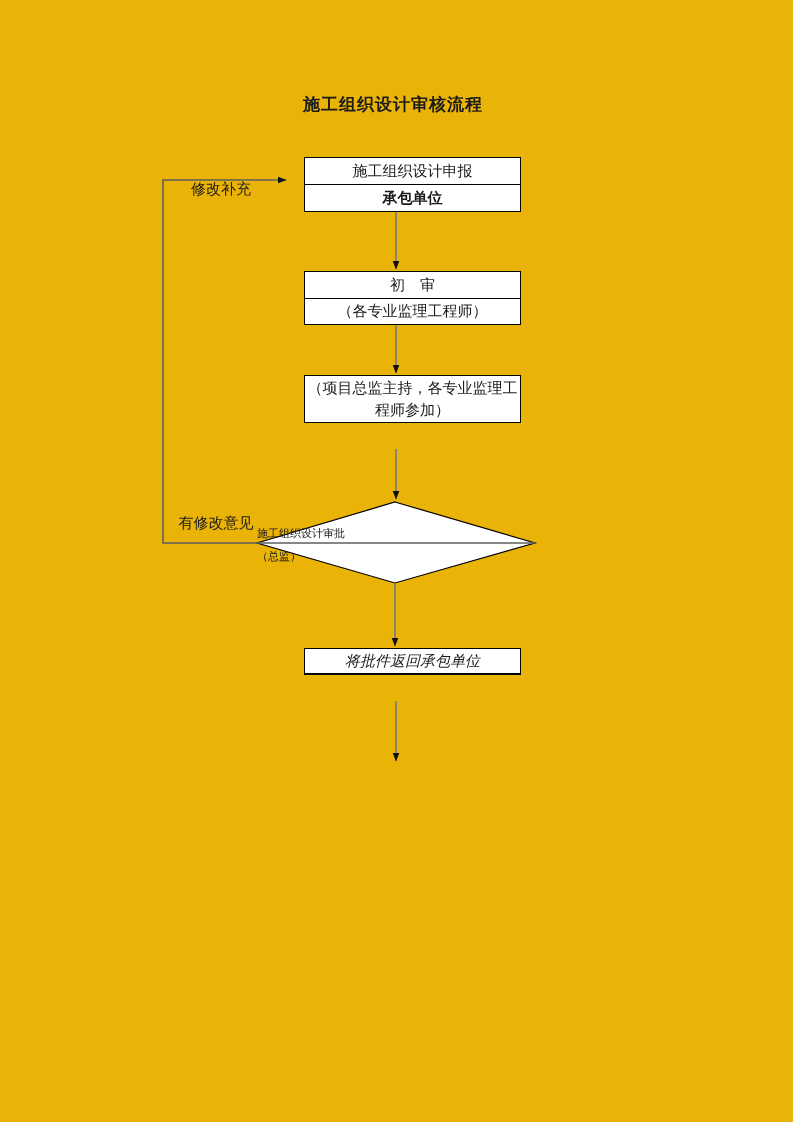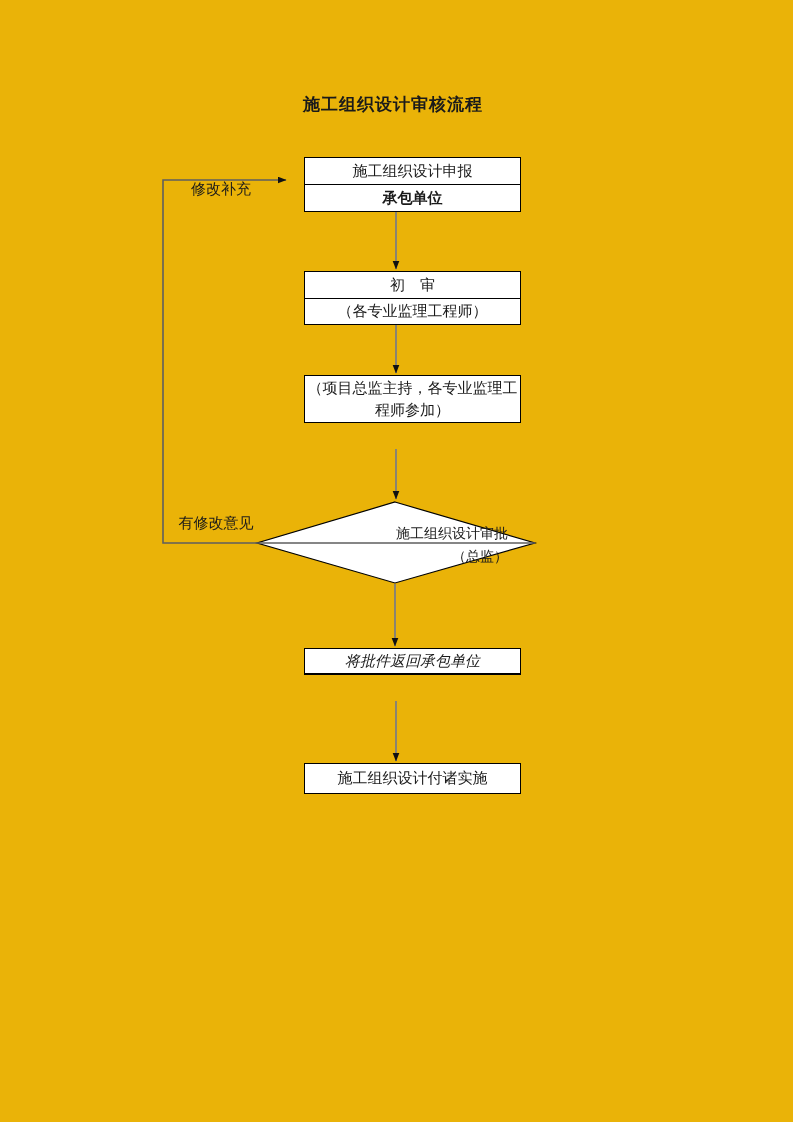--- a/index.html
+++ b/index.html
@@ -40,25 +40,25 @@
   }
   .node .row.split{border-bottom:1px solid #000;}
   .lbl{
     position:absolute;
     font-size:15px;
     white-space:nowrap;
     transform:translateX(-50%);
   }
   .diamond-text{
     position:absolute;
-    left:388px;top:522px;
+    left:377px;top:522px;
     transform:translateX(-50%);
     width:240px;
-    text-align:right;
-    font-size:14px;
+    text-align:left;
+    font-size:11px;
     line-height:23px;
   }
   .diamond-text div{white-space:nowrap;}
 </style>
 </head>
 <body>
 
 <div class="page">
 
   <div class="title">施工组织设计审核流程</div>
@@ -97,20 +97,17 @@
 
   <div class="diamond-text">
     <div>施工组织设计审批</div>
     <div>（总监）</div>
   </div>
 
   <div class="node" style="top:648px;">
     <div class="row split" style="height:24px;font-style:italic;">将批件返回承包单位</div>
   </div>
 
-  <div class="node" style="top:763px;">
-    <div class="row" style="height:29px;">施工组织设计付诸实施</div>
-  </div>
 
   <div class="lbl" style="left:221px;top:156px;margin-top:24px;">修改补充</div>
   <div class="lbl" style="left:216px;top:514px;">有修改意见</div>
 
 </div>
 
 </body></html>

